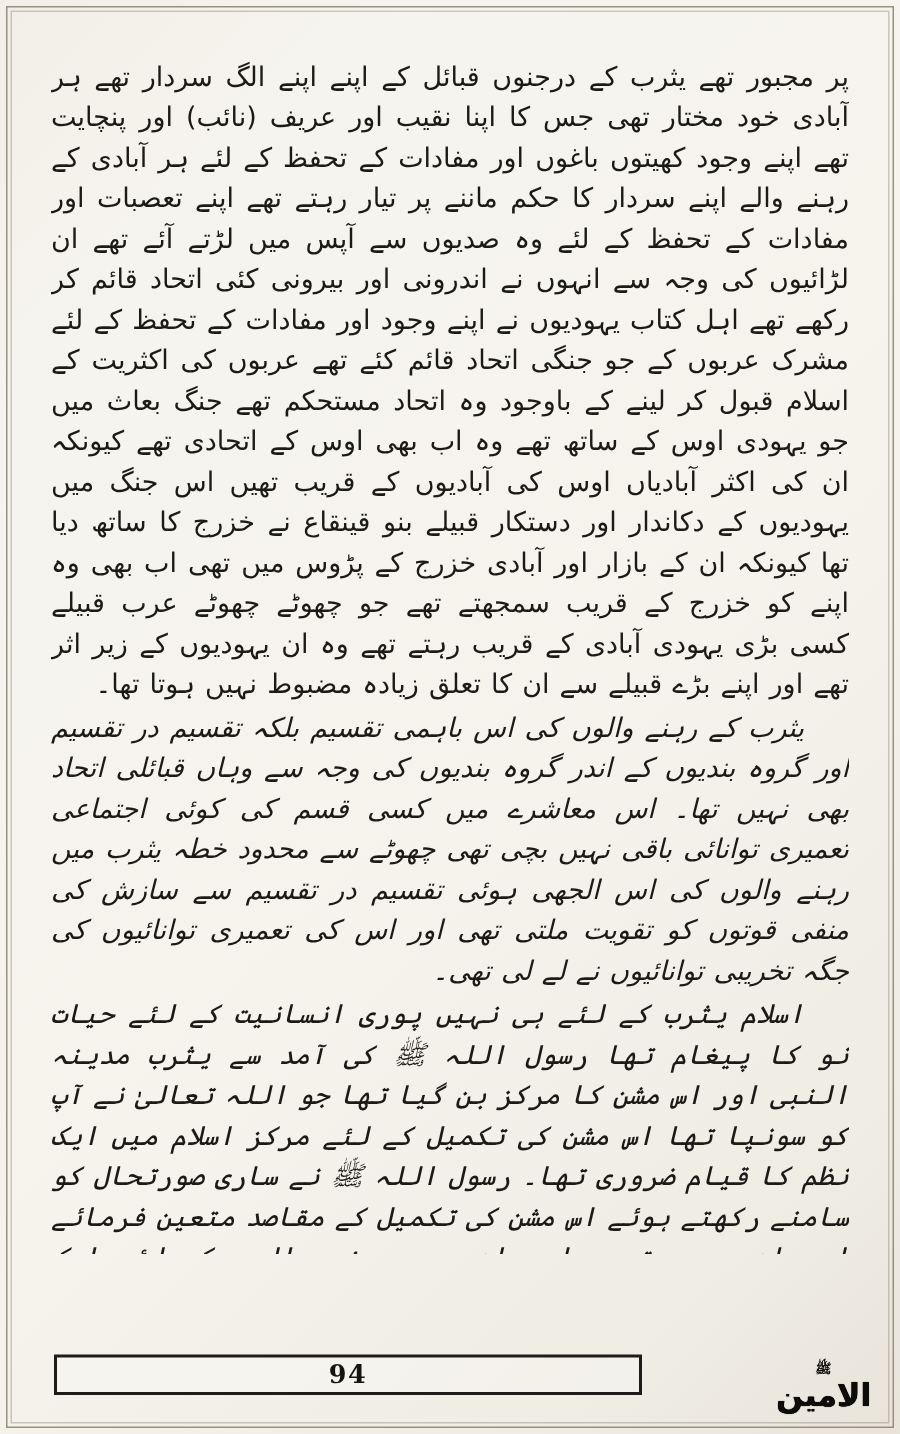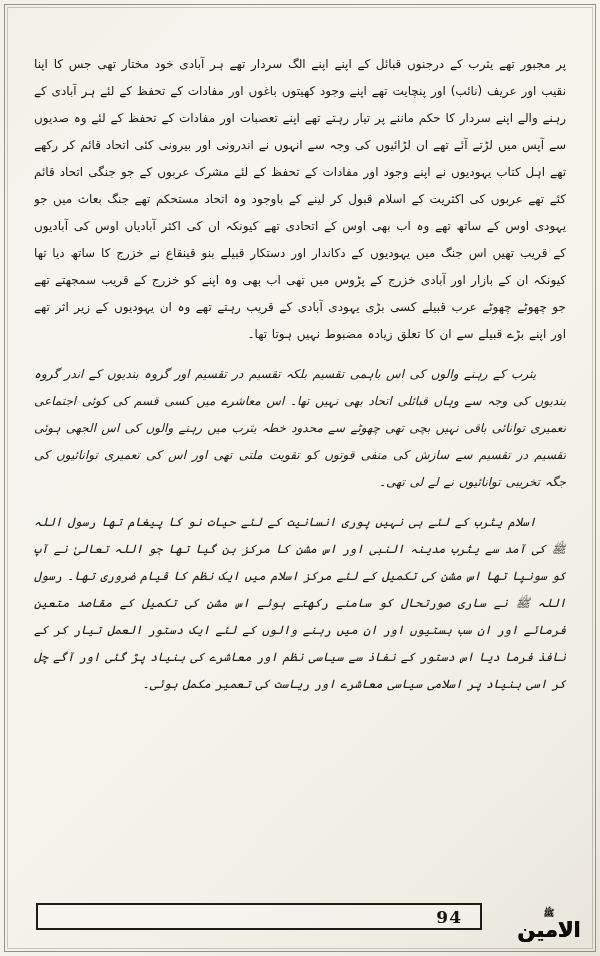--- a/index.html
+++ b/index.html
@@ -34,49 +34,50 @@
   .text-block {
     position: absolute;
     top: 38px;
     right: 34px;
     left: 34px;
     bottom: 120px;
     direction: rtl;
     overflow: hidden;
   }
   .para {
-    margin: 13px 0 2px 0;
-    font-size: 12px;
+    margin: 0 0 2px 0;
+    font-size: 18px;
     line-height: 27px;
     text-align: justify;
     word-spacing: 1px;
     color: #1b1a17;
   }
   .para.indent {
     text-indent: 30px;
     font-style: italic;
   }
   footer {
     position: absolute;
     left: 0; right: 0; bottom: 0;
     height: 70px;
   }
   .pagenum-box {
     position: absolute;
     right: 514px; 
     left: 36px;
     right: auto;
-    width: 446px;
+    width: 392px;
     bottom: 26px;
     height: 27px;
     border: 2px solid #1d1c1a;
     box-sizing: border-box;
     display: flex;
     align-items: center;
     background: rgba(255,255,255,0.25);
+    justify-content: center;
   }
   .pagenum {
     font-family: "DejaVu Serif", serif;
     font-weight: 700;
     font-size: 17px;
     letter-spacing: 1px;
     padding: 0 18px;
     direction: ltr;
     color: #15140f;
   }

